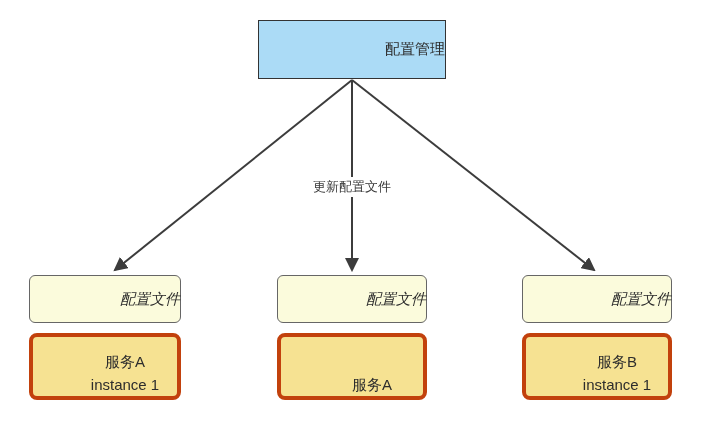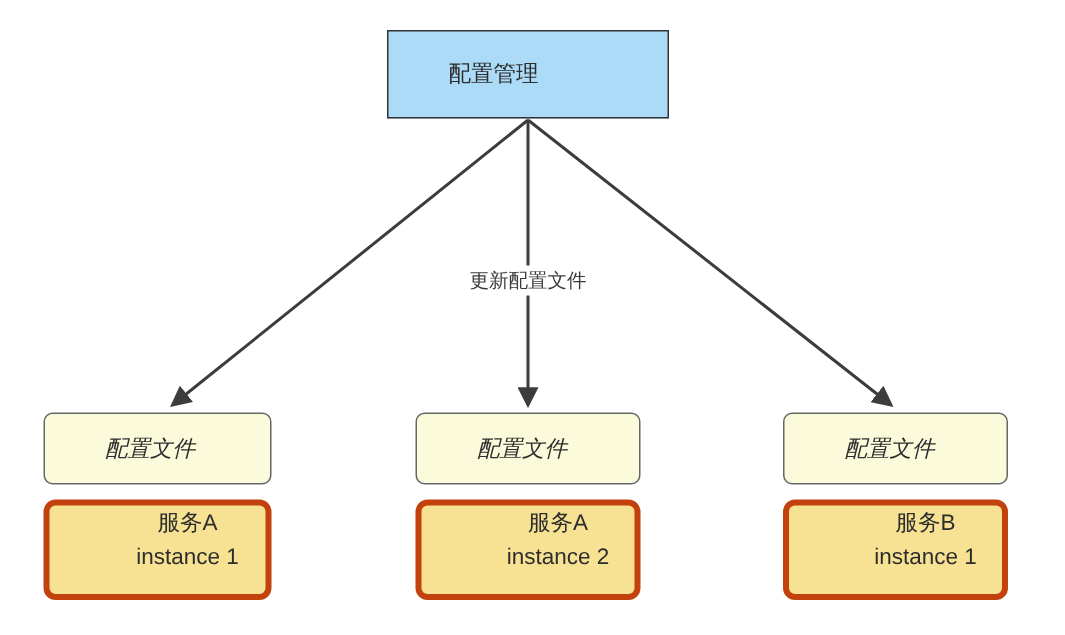--- a/index.html
+++ b/index.html
@@ -18,21 +18,21 @@
   .arrow-layer {
     position: absolute;
     left: 0; top: 0;
     width: 710px; height: 423px;
     pointer-events: none;
   }
   .node {
     position: absolute;
     display: flex;
     align-items: center;
-    justify-content: flex-start;
+    justify-content: flex-end;
     text-align: center;
     padding-left: 40px;
   }
   .root-node {
     left: 258px; top: 20px;
     width: 188px; height: 59px;
     background: #ABDBF6;
     border: 1px solid #333333;
     font-size: 15px;
     color: #2d2d2d;
@@ -107,21 +107,20 @@
   <div class="node service-node col-left">
     <span>服务A</span>
     <span>instance 1</span>
   </div>
 
   <div class="node config-node col-mid">
     <span>配置文件</span>
   </div>
   <div class="node service-node col-mid">
     <span>服务A</span>
-    <span>instance 2</span>
   </div>
 
   <div class="node config-node col-right">
     <span>配置文件</span>
   </div>
   <div class="node service-node col-right">
     <span>服务B</span>
     <span>instance 1</span>
   </div>
 

